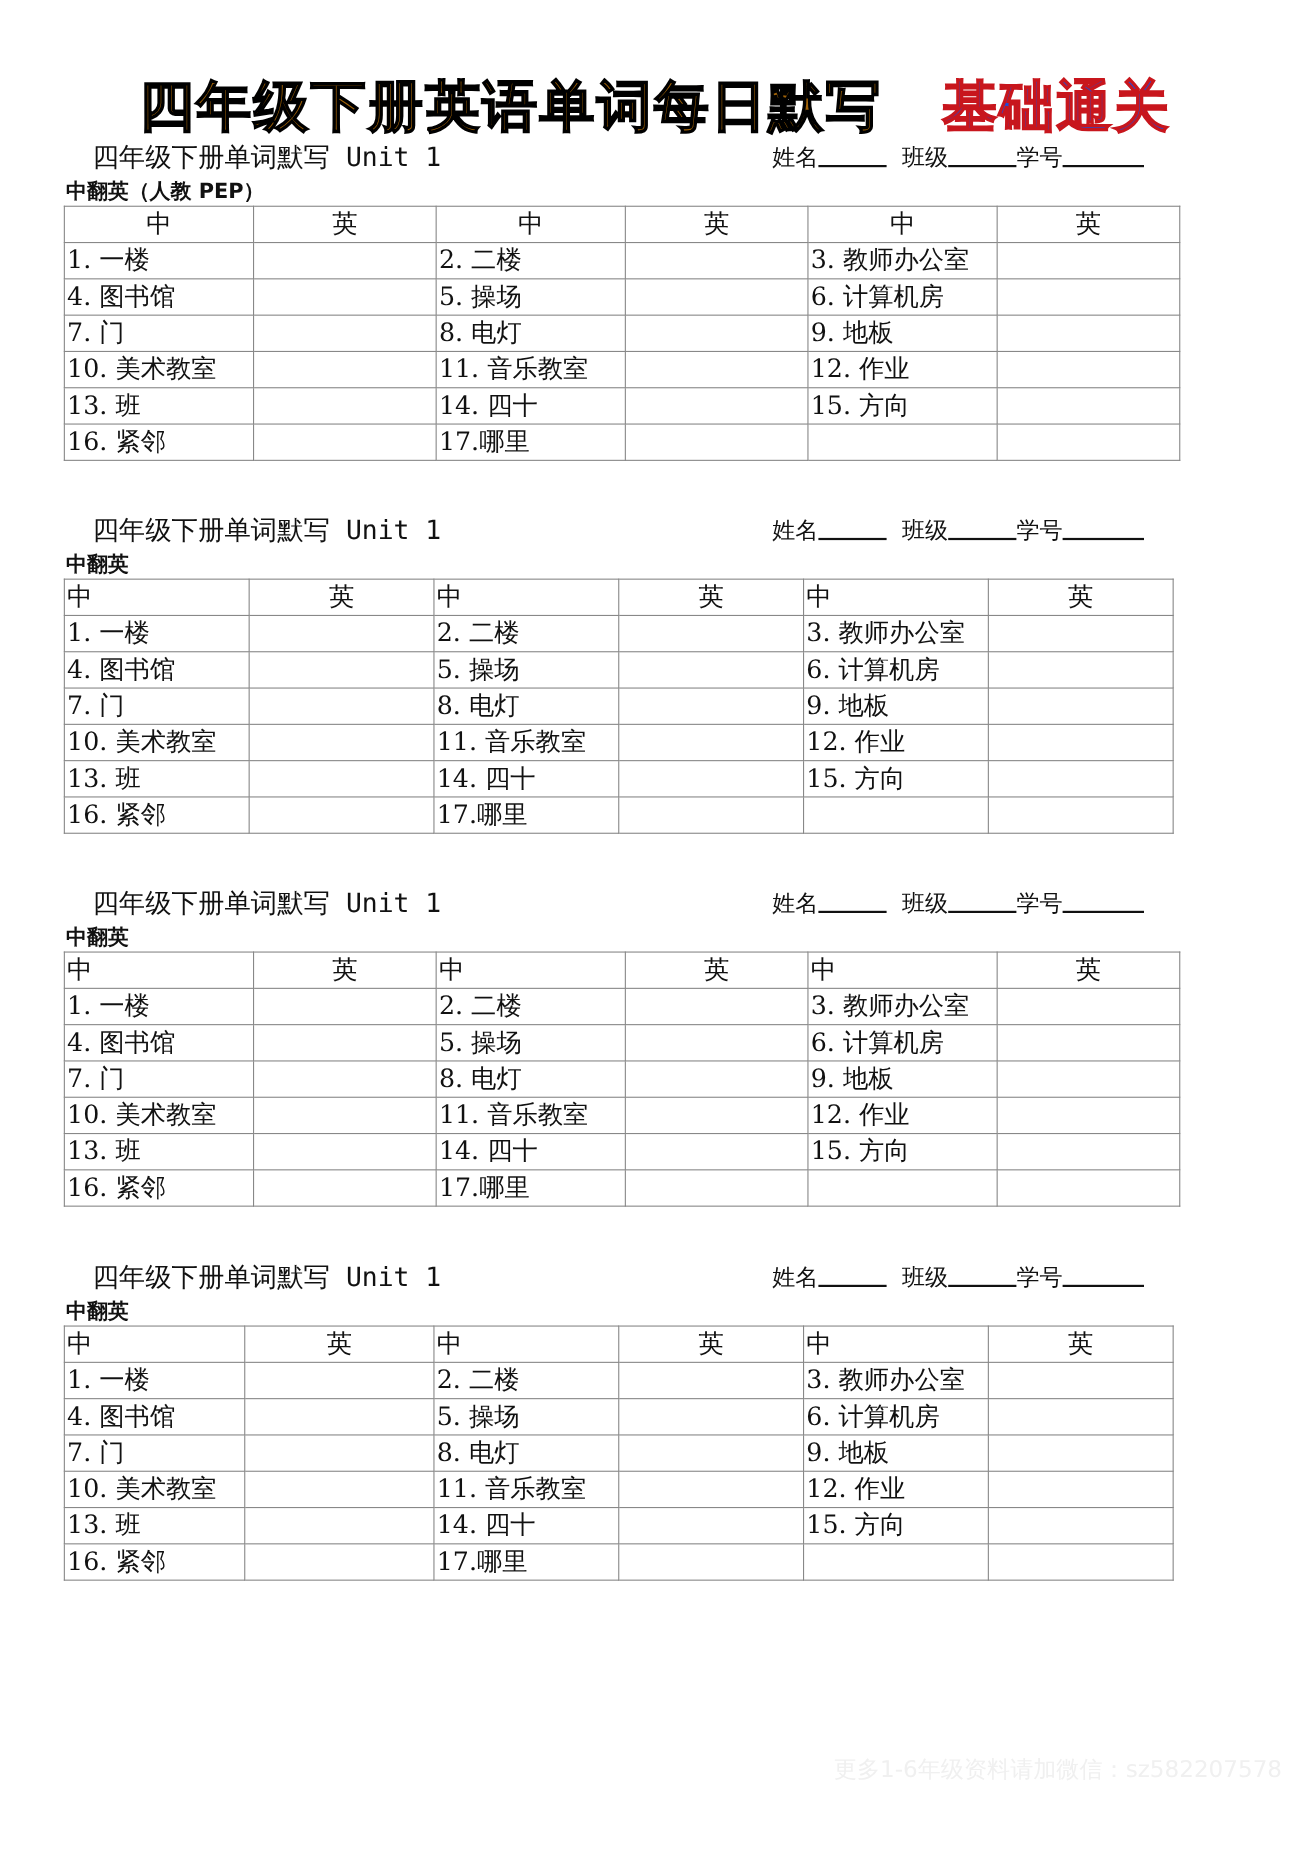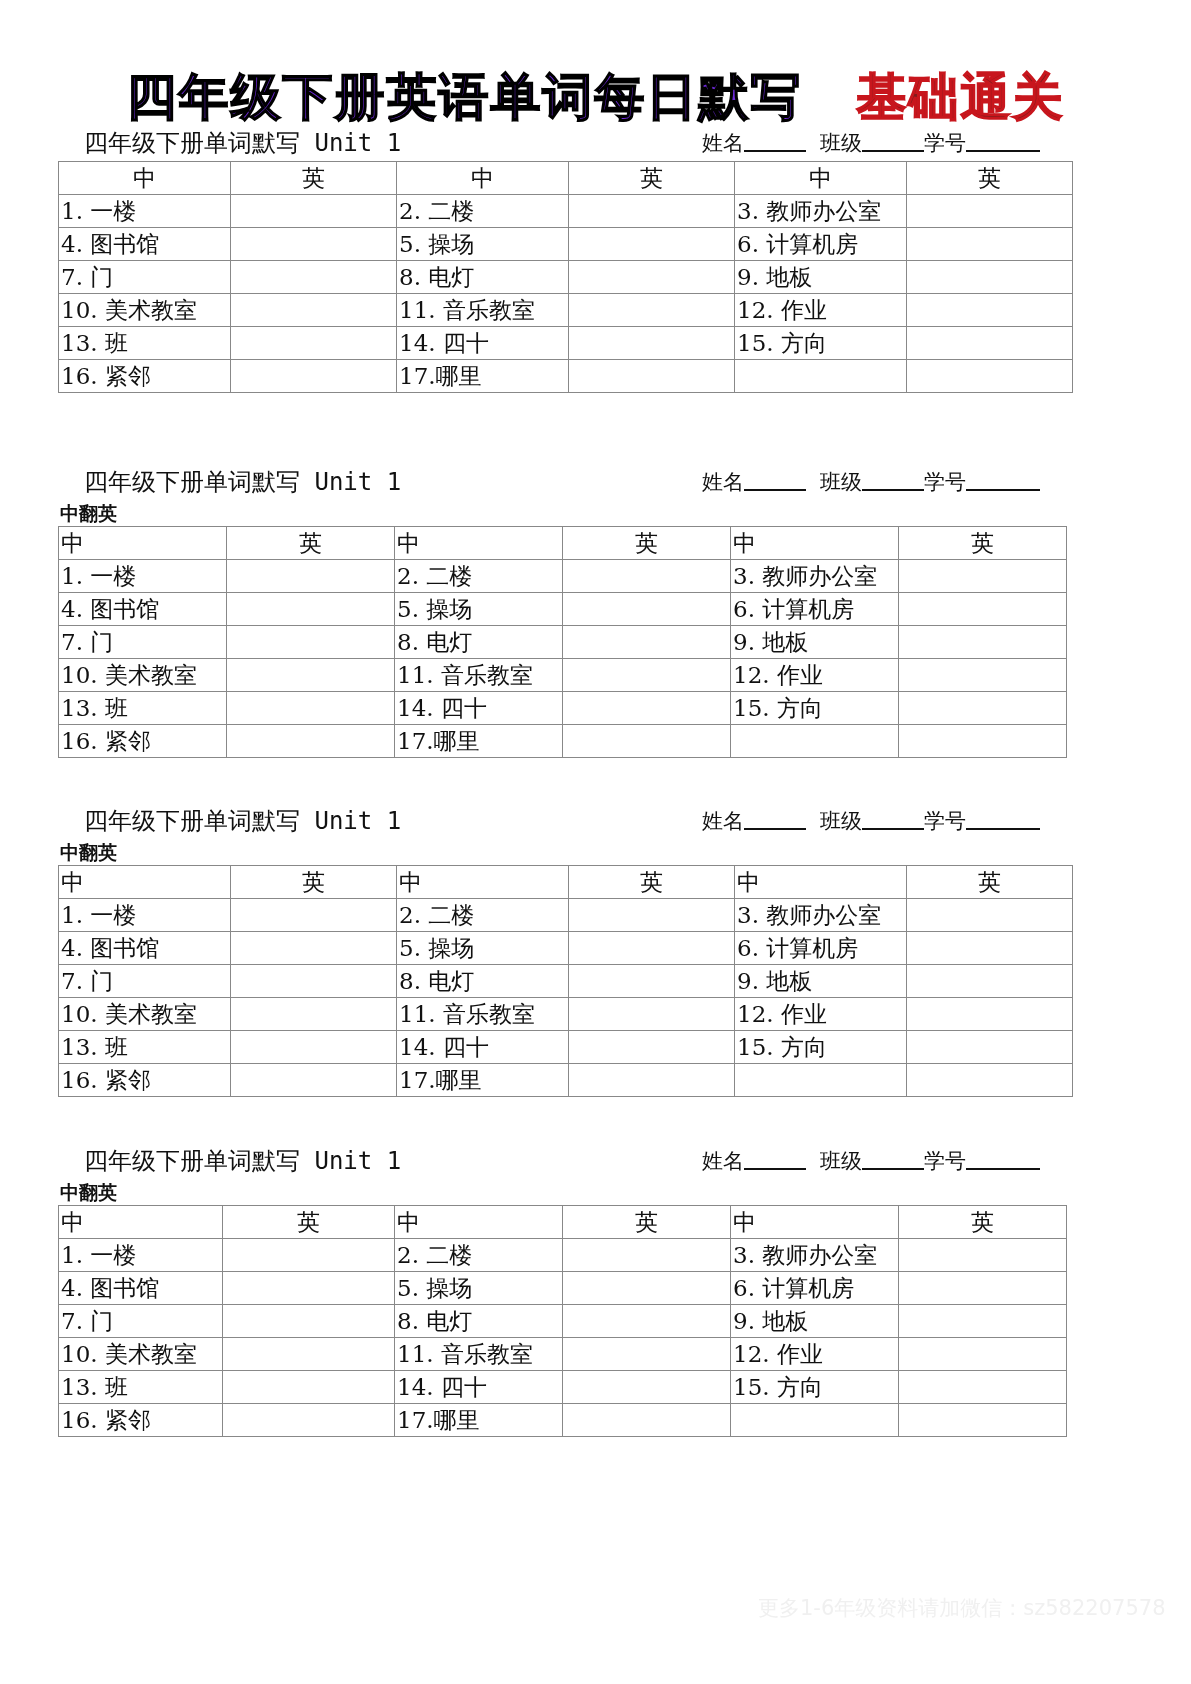--- a/index.html
+++ b/index.html
@@ -6,22 +6,22 @@
     body {
       width: 1191px; height: 1684px; position: relative; overflow: hidden;
       font-family: "DejaVu Serif", "Liberation Serif", serif; color: #111;
     }
     .main-title {
       position: absolute; top: 62px; left: 0; width: 1191px;
       text-align: center; font-family: "DejaVu Sans", sans-serif;
       font-weight: 900; font-size: 50px; letter-spacing: 2px; line-height: 70px;
       white-space: nowrap;
     }
-    .main-title .t1 { color: #6d28d9; -webkit-text-stroke: 1.5px #000; }
-    .main-title .t2 { color: #7f1d1d; -webkit-text-stroke: 1.5px #c8161d; margin-left: 54px; }
+    .main-title .t1 { color: #a16207; -webkit-text-stroke: 1.5px #000; }
+    .main-title .t2 { color: #1d4ed8; -webkit-text-stroke: 1.5px #c8161d; margin-left: 54px; }
     .section { position: absolute; left: 58px; }
     .sec-head { position: relative; height: 36px; }
     .sec-title {
       position: absolute; left: 26px; top: 0;
       font-family: "DejaVu Sans Mono", "Liberation Mono", monospace;
       font-size: 24px; line-height: 36px; white-space: nowrap;
     }
     .sec-info {
       position: absolute; left: 644px; top: 0; font-family: "DejaVu Sans", sans-serif;
       font-size: 21px; line-height: 36px; white-space: nowrap;
@@ -55,20 +55,21 @@
 </div>
 
 <div id="sections-root">
     <div class="section" style="top: 125px;">
     <div class="sec-head">
       <span class="sec-title">四年级下册单词默写 Unit 1</span>
       <span class="sec-info">
         <span>姓名</span><span class="blank" style="width:62px"></span><span>班级</span><span class="blank" style="width:62px;margin-right:0"></span><span>学号</span><span class="blank" style="width:74px;margin-right:0"></span>
       </span>
     </div>
+    <div class="sec-sub">中翻英（人教 PEP）</div>
     <table class="words">
       <colgroup>
           <col style="width:172px">
           <col style="width:166px">
           <col style="width:172px">
           <col style="width:166px">
           <col style="width:172px">
           <col style="width:166px">
         </colgroup>
       <tbody>

